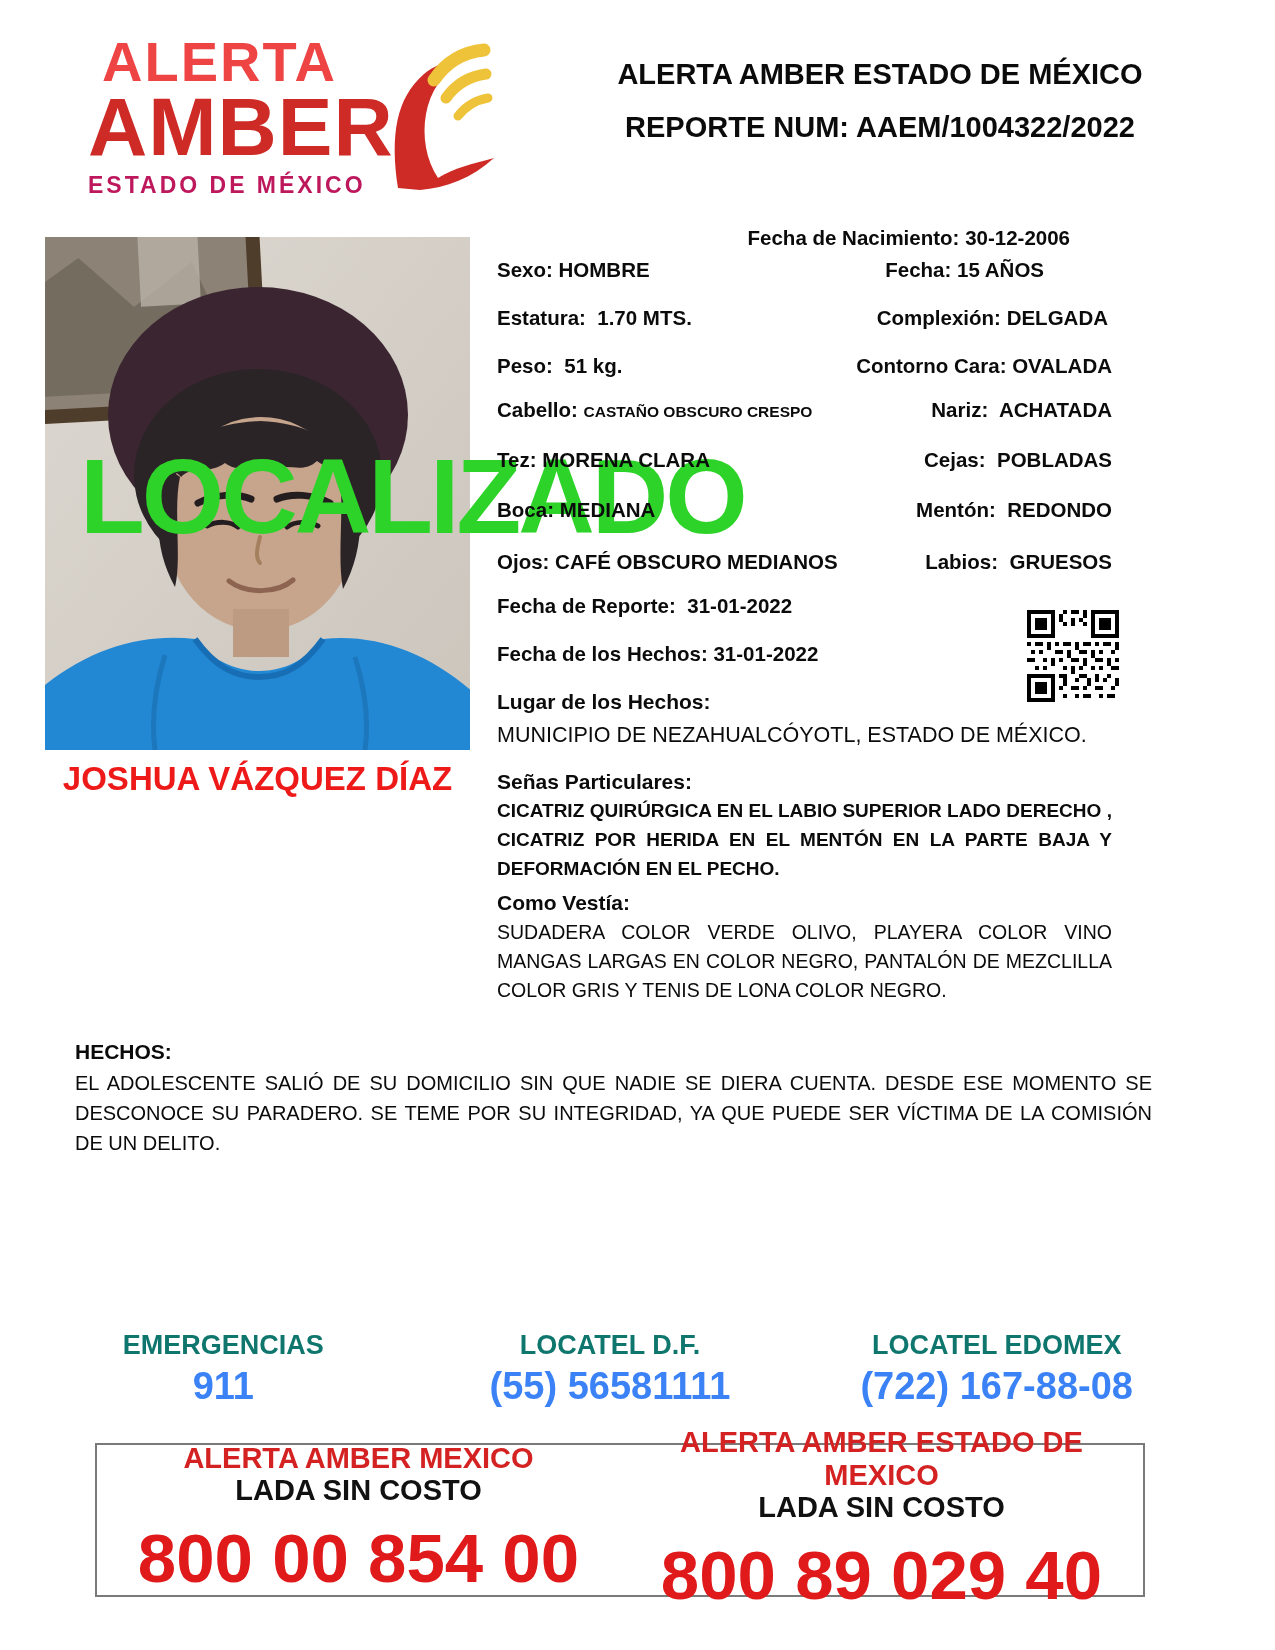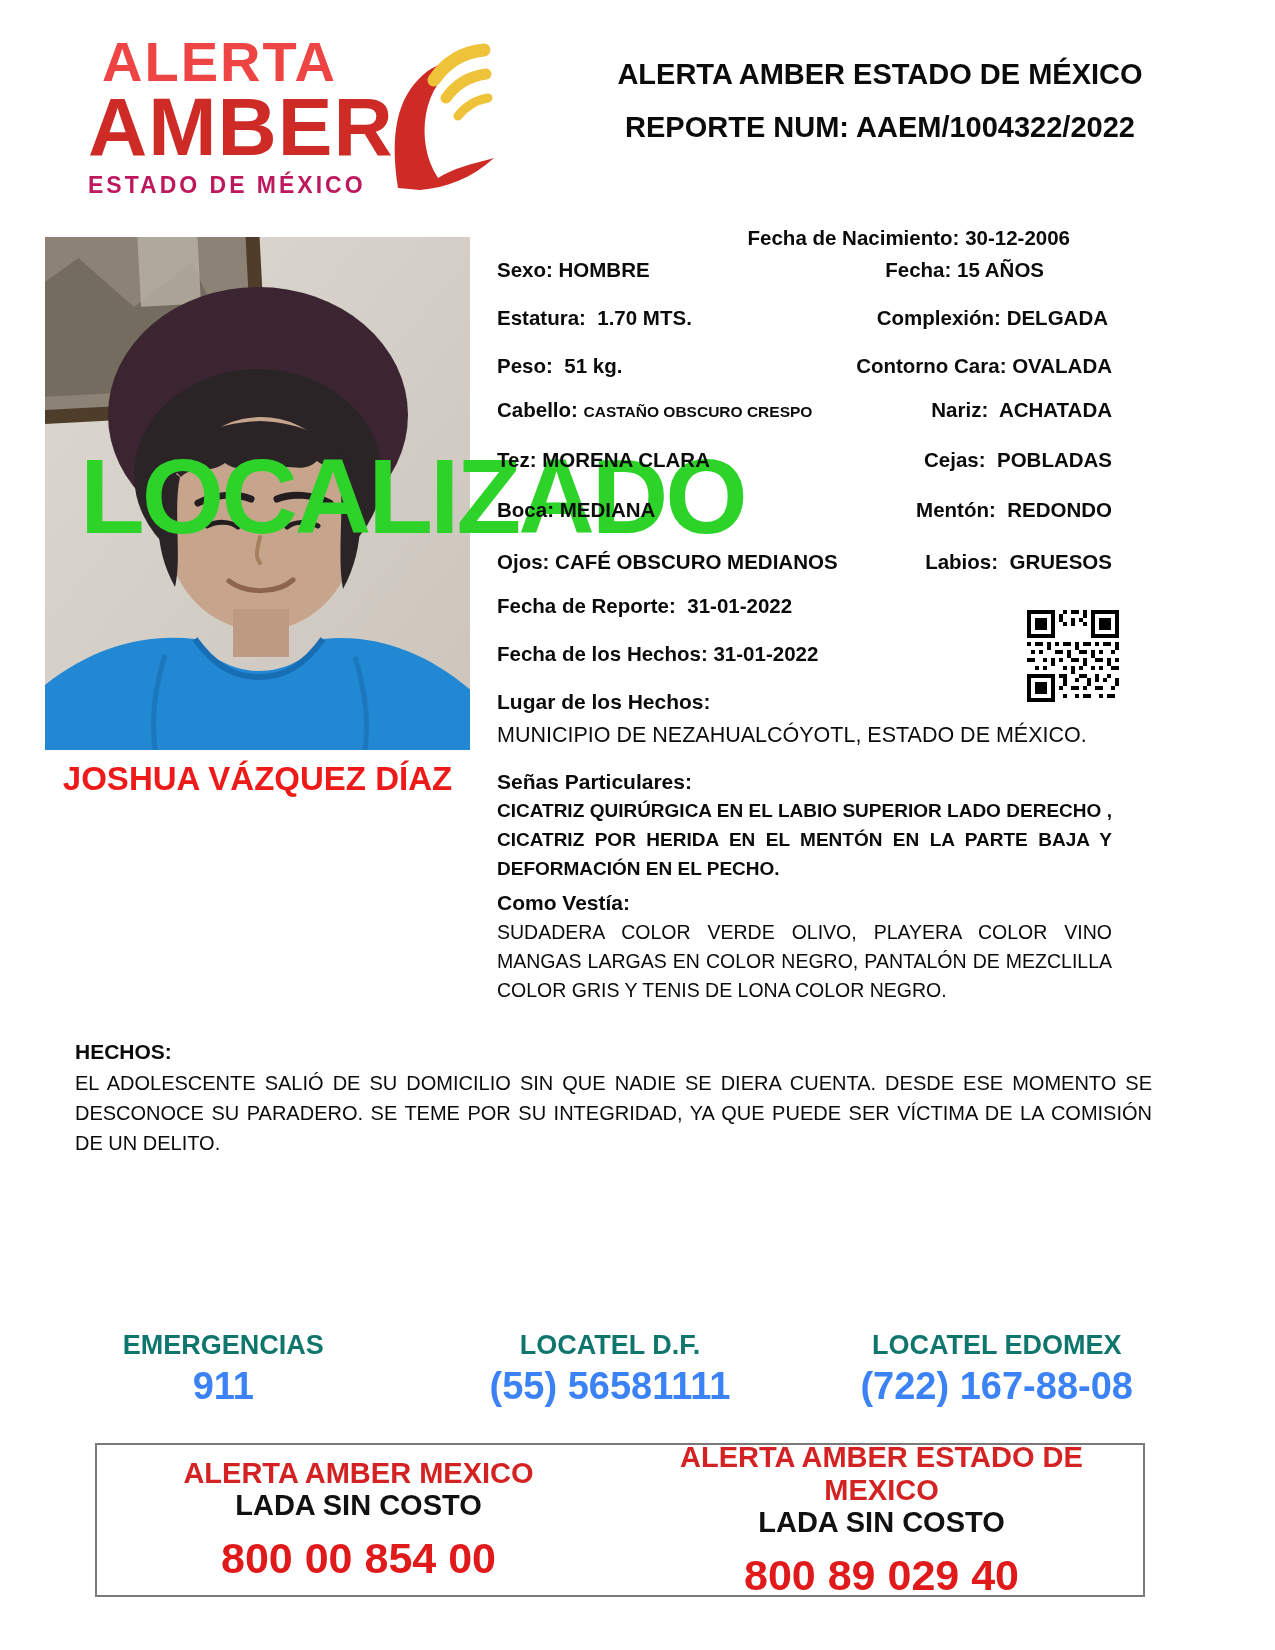--- a/index.html
+++ b/index.html
@@ -53,21 +53,21 @@
   .contact-label{color:#0f766e;font-weight:700;font-size:27px;}
   .contact-number{color:#3b82f6;font-weight:700;font-size:38px;margin-top:4px;}
   
   .tollfree{
     position:absolute;left:95px;top:1443px;width:1046px;height:150px;border:2px solid #7a7a7a;
     display:flex;align-items:center;background:#fff;
   }
   .tf-col{flex:1;text-align:center;}
   .tf-title{color:#D42222;font-weight:700;font-size:29px;}
   .tf-sub{color:#111;font-weight:700;font-size:29px;margin-top:-1px;}
-  .tf-number{color:#E01A1A;font-weight:700;font-size:43px;margin-top:12px;}
+  .tf-number{color:#E01A1A;font-weight:700;font-size:69px;margin-top:12px;}
 </style>
 </head>
 <body>
 
 <div class="page">
 
   <div class="logo">
     <div class="logo-alerta">ALERTA</div>
     <div class="logo-amber">AMBER</div>
     <div class="logo-estado">ESTADO DE MÉXICO</div>

